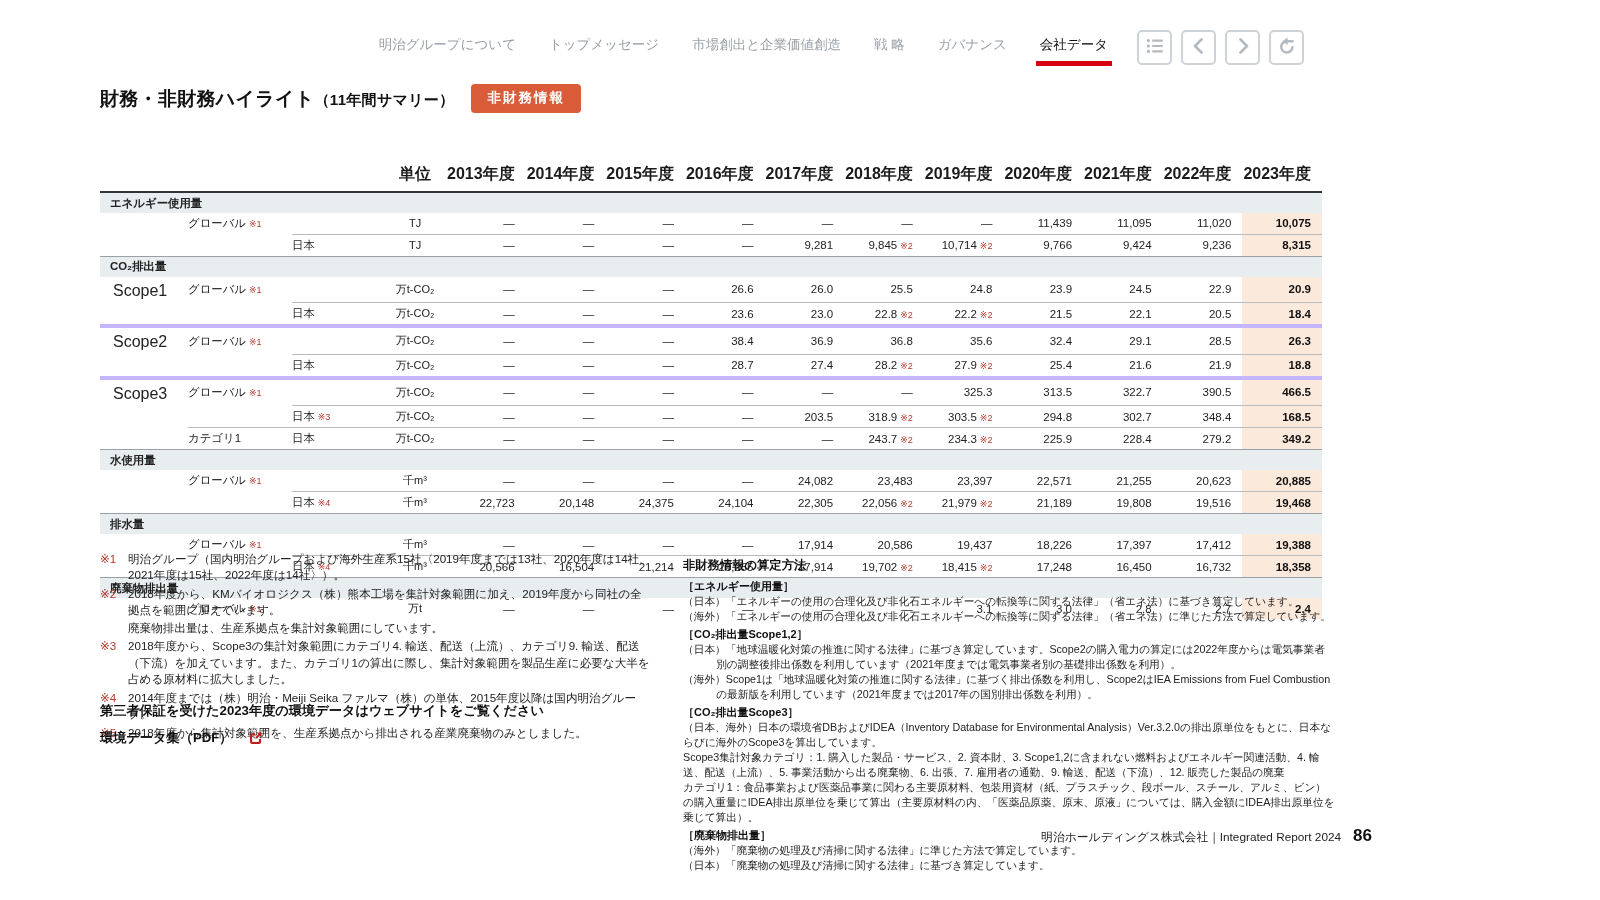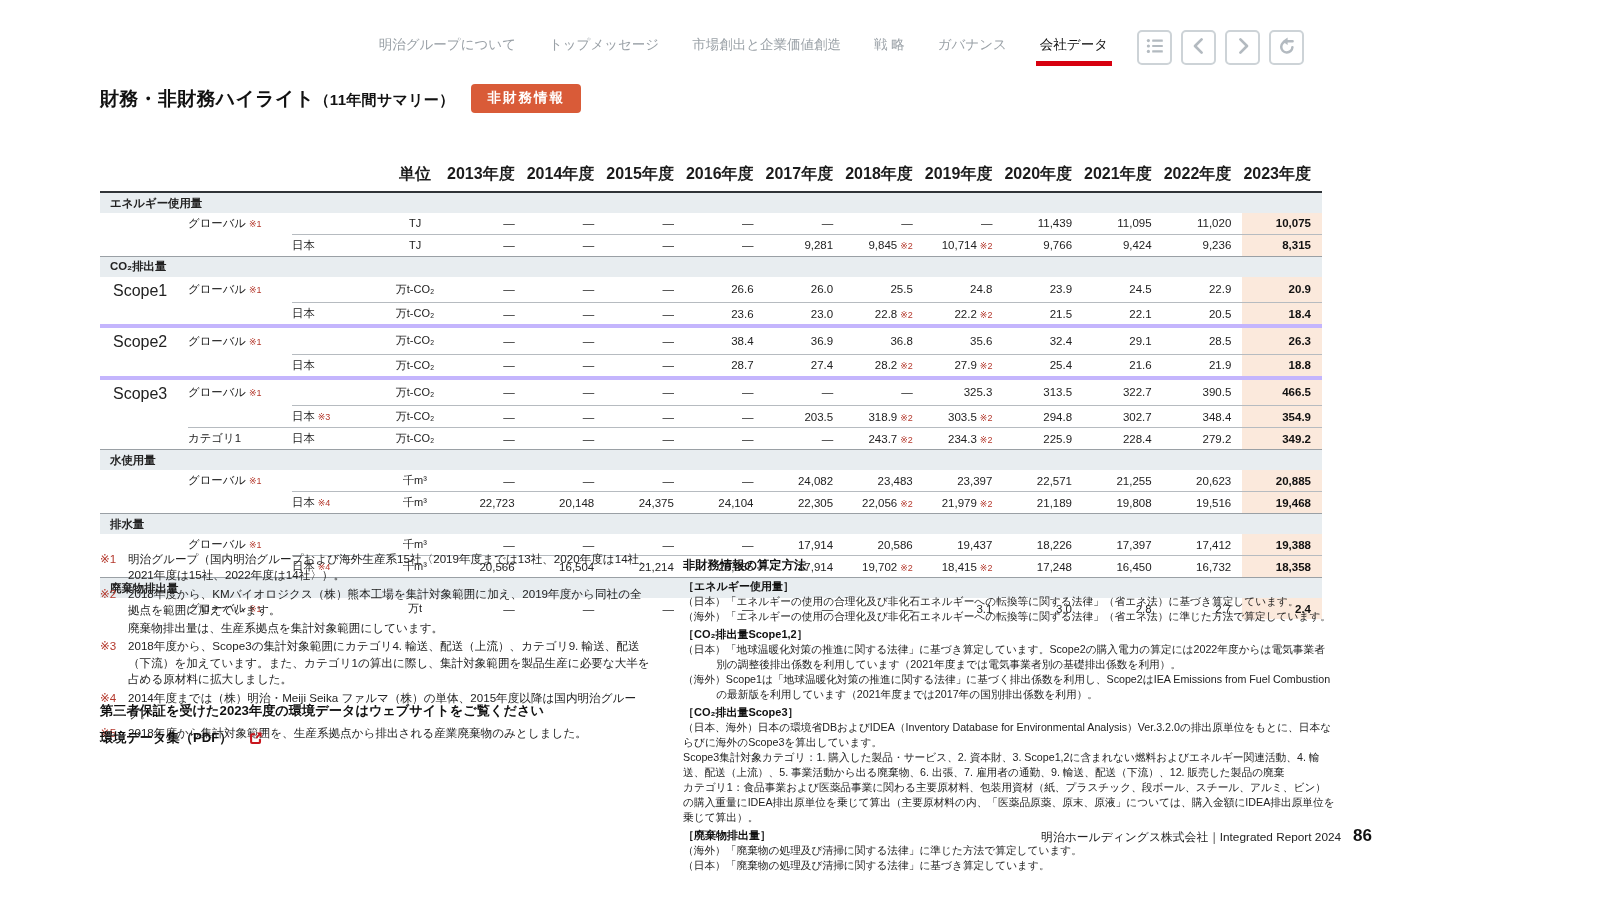--- a/index.html
+++ b/index.html
@@ -287,21 +287,21 @@
             <td class="val line">—</td>
             <td class="val line">—</td>
             <td class="val line">—</td>
             <td class="val line">—</td>
             <td class="val line">203.5</td>
             <td class="val line">318.9<span class="mark">※2</span></td>
             <td class="val line">303.5<span class="mark">※2</span></td>
             <td class="val line">294.8</td>
             <td class="val line">302.7</td>
             <td class="val line">348.4</td>
-            <td class="val col2023 line">354.9</td>
+            <td class="val col2023 line">168.5</td>
           </tr>
           <tr>
             <td class="scope"></td>
             <td class="group line">カテゴリ1</td>
             <td class="sub line">日本</td>
             <td class="unit line">万t-CO₂</td>
             <td class="val line">—</td>
             <td class="val line">—</td>
             <td class="val line">—</td>
             <td class="val line">—</td>

